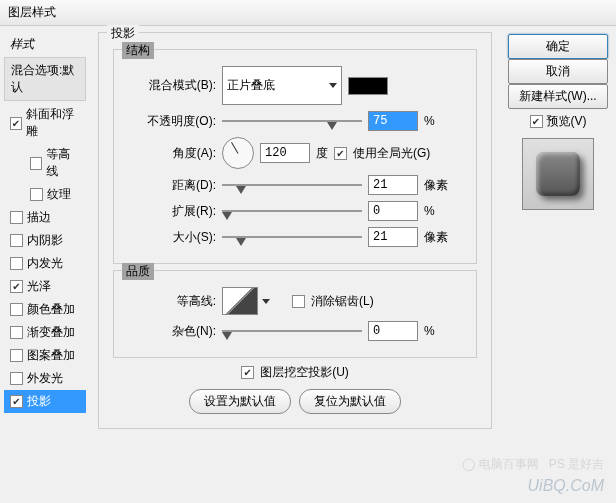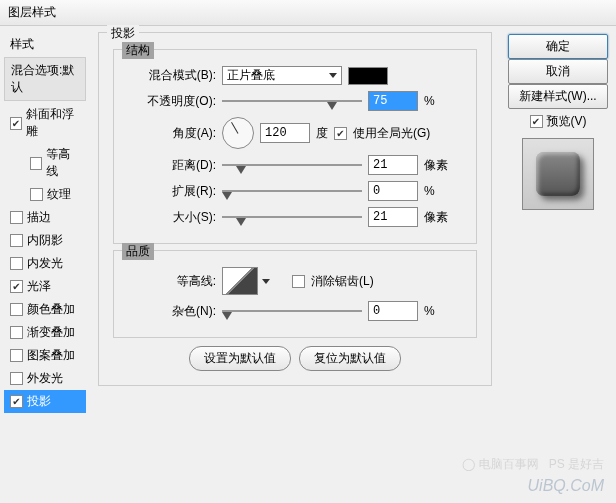--- a/index.html
+++ b/index.html
@@ -1,35 +1,35 @@
 <!DOCTYPE html>
 <html><head>
 <meta charset="utf-8">
 <style>
 * { box-sizing: border-box; margin: 0; padding: 0; font-family: "Microsoft YaHei", SimSun, sans-serif; font-size: 12px; }
 body { background: #f0f0f0; width: 616px; height: 503px; position: relative; overflow: hidden; }
 .titlebar { background: linear-gradient(#fafafa,#e8e8e8); border-bottom: 1px solid #ccc; padding: 4px 8px; }
 .main { display: flex; position: absolute; top: 24px; left: 0; right: 0; bottom: 0; }
 .left-panel { width: 110px; padding: 8px 4px; }
-.left-title { padding: 4px 6px; }
+.left-title { padding: 4px 6px; font-style: italic; }
 .left-blend { padding: 4px 6px; background: #e4e4e4; border: 1px solid #ccc; }
 .style-list { margin-top: 2px; }
 .style-item { padding: 3px 6px; display: flex; align-items: center; gap: 4px; }
 .style-item.sub { padding-left: 26px; }
 .style-item.selected { background: #3399ff; color: #fff; }
 .chk { width: 13px; height: 13px; border: 1px solid #888; background: #fff; display: inline-flex; align-items: center; justify-content: center; font-size: 10px; color: #333; }
 .chk.checked::after { content: "✔"; }
 .center { flex: 1; padding: 8px; }
 .group { border: 1px solid #ccc; padding: 10px 14px 14px; margin-bottom: 8px; position: relative; }
 .group-title { position: absolute; top: -8px; left: 8px; background: #f0f0f0; padding: 0 4px; }
 .subgroup { border: 1px solid #ccc; padding: 10px 14px; margin-top: 6px; position: relative; }
 .subgroup-title { position: absolute; top: -8px; left: 8px; background: #a3a3a3; padding: 0 4px; }
 .row { display: flex; align-items: center; margin: 6px 8px; gap: 6px; }
 .rlabel { width: 80px; text-align: right; }
-.dropdown { border: 1px solid #888; background: #fff; padding: 0 4px; width: 120px; display: flex; justify-content: space-between; align-items: center; }
+.dropdown { border: 1px solid #888; background: #fff; padding: 10px 4px; width: 120px; display: flex; justify-content: space-between; align-items: center; }
 .arrow { border-left: 4px solid transparent; border-right: 4px solid transparent; border-top: 5px solid #333; }
 .color-swatch { width: 40px; height: 18px; background: #000; border: 1px solid #888; }
 .slider { position: relative; height: 14px; width: 140px; display: flex; align-items: center; }
 .slider-track { height: 2px; background: #999; width: 100%; }
 .slider-thumb { position: absolute; width: 0; height: 0; border-left: 5px solid transparent; border-right: 5px solid transparent; border-top: 8px solid #555; top: 8px; }
 .numbox { width: 50px; border: 1px solid #888; background: #fff; padding: 2px 4px; text-align: left; font-family: Liberation Mono, monospace; }
 .numbox.hl { background: #3399ff; color: #fff; }
 .unit { width: 30px; }
 .angle-dial { width: 32px; height: 32px; border: 1px solid #888; border-radius: 50%; background: #f8f8f8; position: relative; }
 .angle-dial::after { content: ""; position: absolute; width: 13px; height: 1px; background: #333; top: 50%; left: 50%; transform-origin: left; transform: rotate(-120deg); }
@@ -191,20 +191,24 @@
           <span class="rlabel">杂色(N):</span>
           <div class="slider">
               <div class="slider-track"></div>
               <div class="slider-thumb" style="left:0%"></div>
             </div>
           <div class="numbox">0</div>
           <span class="unit">%</span>
         </div>
       </div>
 
+      <div class="row" style="justify-content:center">
+        <span class="chk checked"></span>
+        <span>图层挖空投影(U)</span>
+      </div>
 
       <div class="btn-row">
         <div class="btn">设置为默认值</div>
         <div class="btn">复位为默认值</div>
       </div>
     </div>
   </div>
 
   <div class="right-panel">
     <div class="rbtn hl">确定</div>

